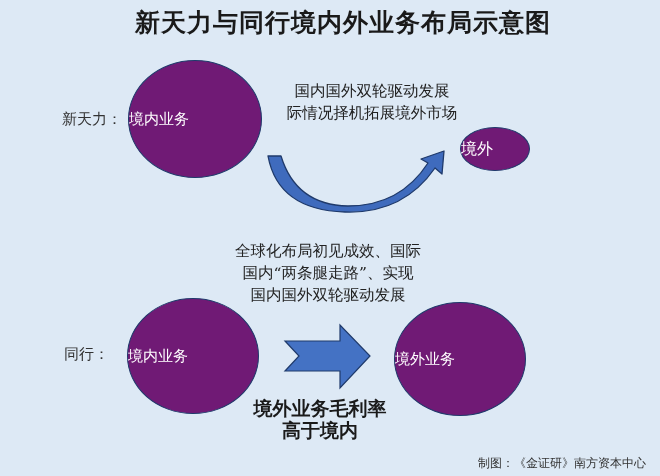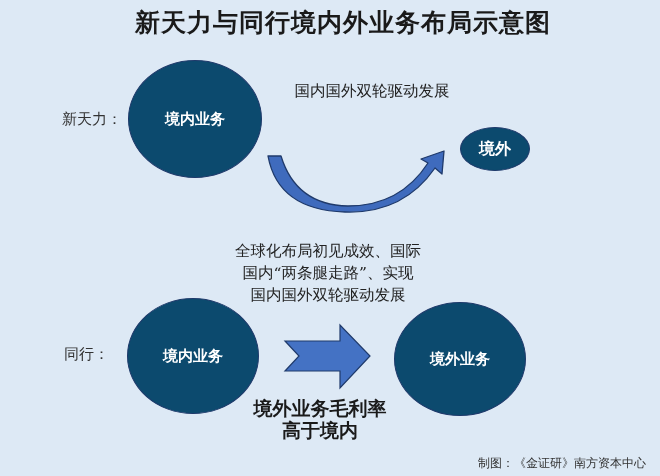--- a/index.html
+++ b/index.html
@@ -10,46 +10,46 @@
     color: #222;
     position: relative;
   }
   .abs { position: absolute; }
   .title {
     left: 0; top: 6px; width: 660px; text-align: center;
     font-size: 25px; font-weight: bold; color: #1a1a1a; letter-spacing: 1px; padding-left: 13px;
   }
   .row-label { font-size: 15px; color: #333; }
   .ellipse {
-    background: #0c4a6e;
+    background: #701a75;
     border: 1.5px solid #1f3a6b;
     border-radius: 50%;
-    display: flex; align-items: center; justify-content: center;
+    display: flex; align-items: center; justify-content: flex-start;
     color: #ffffff; font-size: 15px;
     box-sizing: border-box;
-    font-weight: bold;
   }
   .desc { font-size: 15.5px; line-height: 22px; color: #222; text-align: center; }
   .bold-note { font-size: 19px; font-weight: bold; text-align: center; line-height: 22px; color: #1a1a1a; }
   .credit { font-family: "DejaVu Sans", "Liberation Sans", sans-serif; font-size: 12px; color: #333; text-align: right; }
   svg { position: absolute; overflow: visible; }
 </style>
 </head>
 <body>
 
 <div class="abs title">新天力与同行境内外业务布局示意图</div>
 
 <div class="abs row-label" style="left:62px; top:110px;">新天力：</div>
 
 <div class="abs ellipse" style="left:128px; top:60px; width:134px; height:118px;">
   <span>境内业务</span>
 </div>
 
 <div class="abs desc" style="left:272px; top:80px; width:200px;">
   <div>国内国外双轮驱动发展</div>
+  <div>际情况择机拓展境外市场</div>
 </div>
 
 <svg style="left:0; top:0;" width="660" height="476">
   <path d="M268,156 L281,156 Q296,205 348,206 Q400,206 428,163 L421,159 L444,151 L442,174 L435,168 Q403,214 345,212 Q278,210 268,156 Z" fill="#3f6bbd" stroke="#1f3a6b" stroke-width="1.3" stroke-linejoin="round"></path>
 </svg>
 
 <div class="abs ellipse" style="left:460px; top:127px; width:70px; height:44px; font-size:16px;">
   <span>境外</span>
 </div>
 

